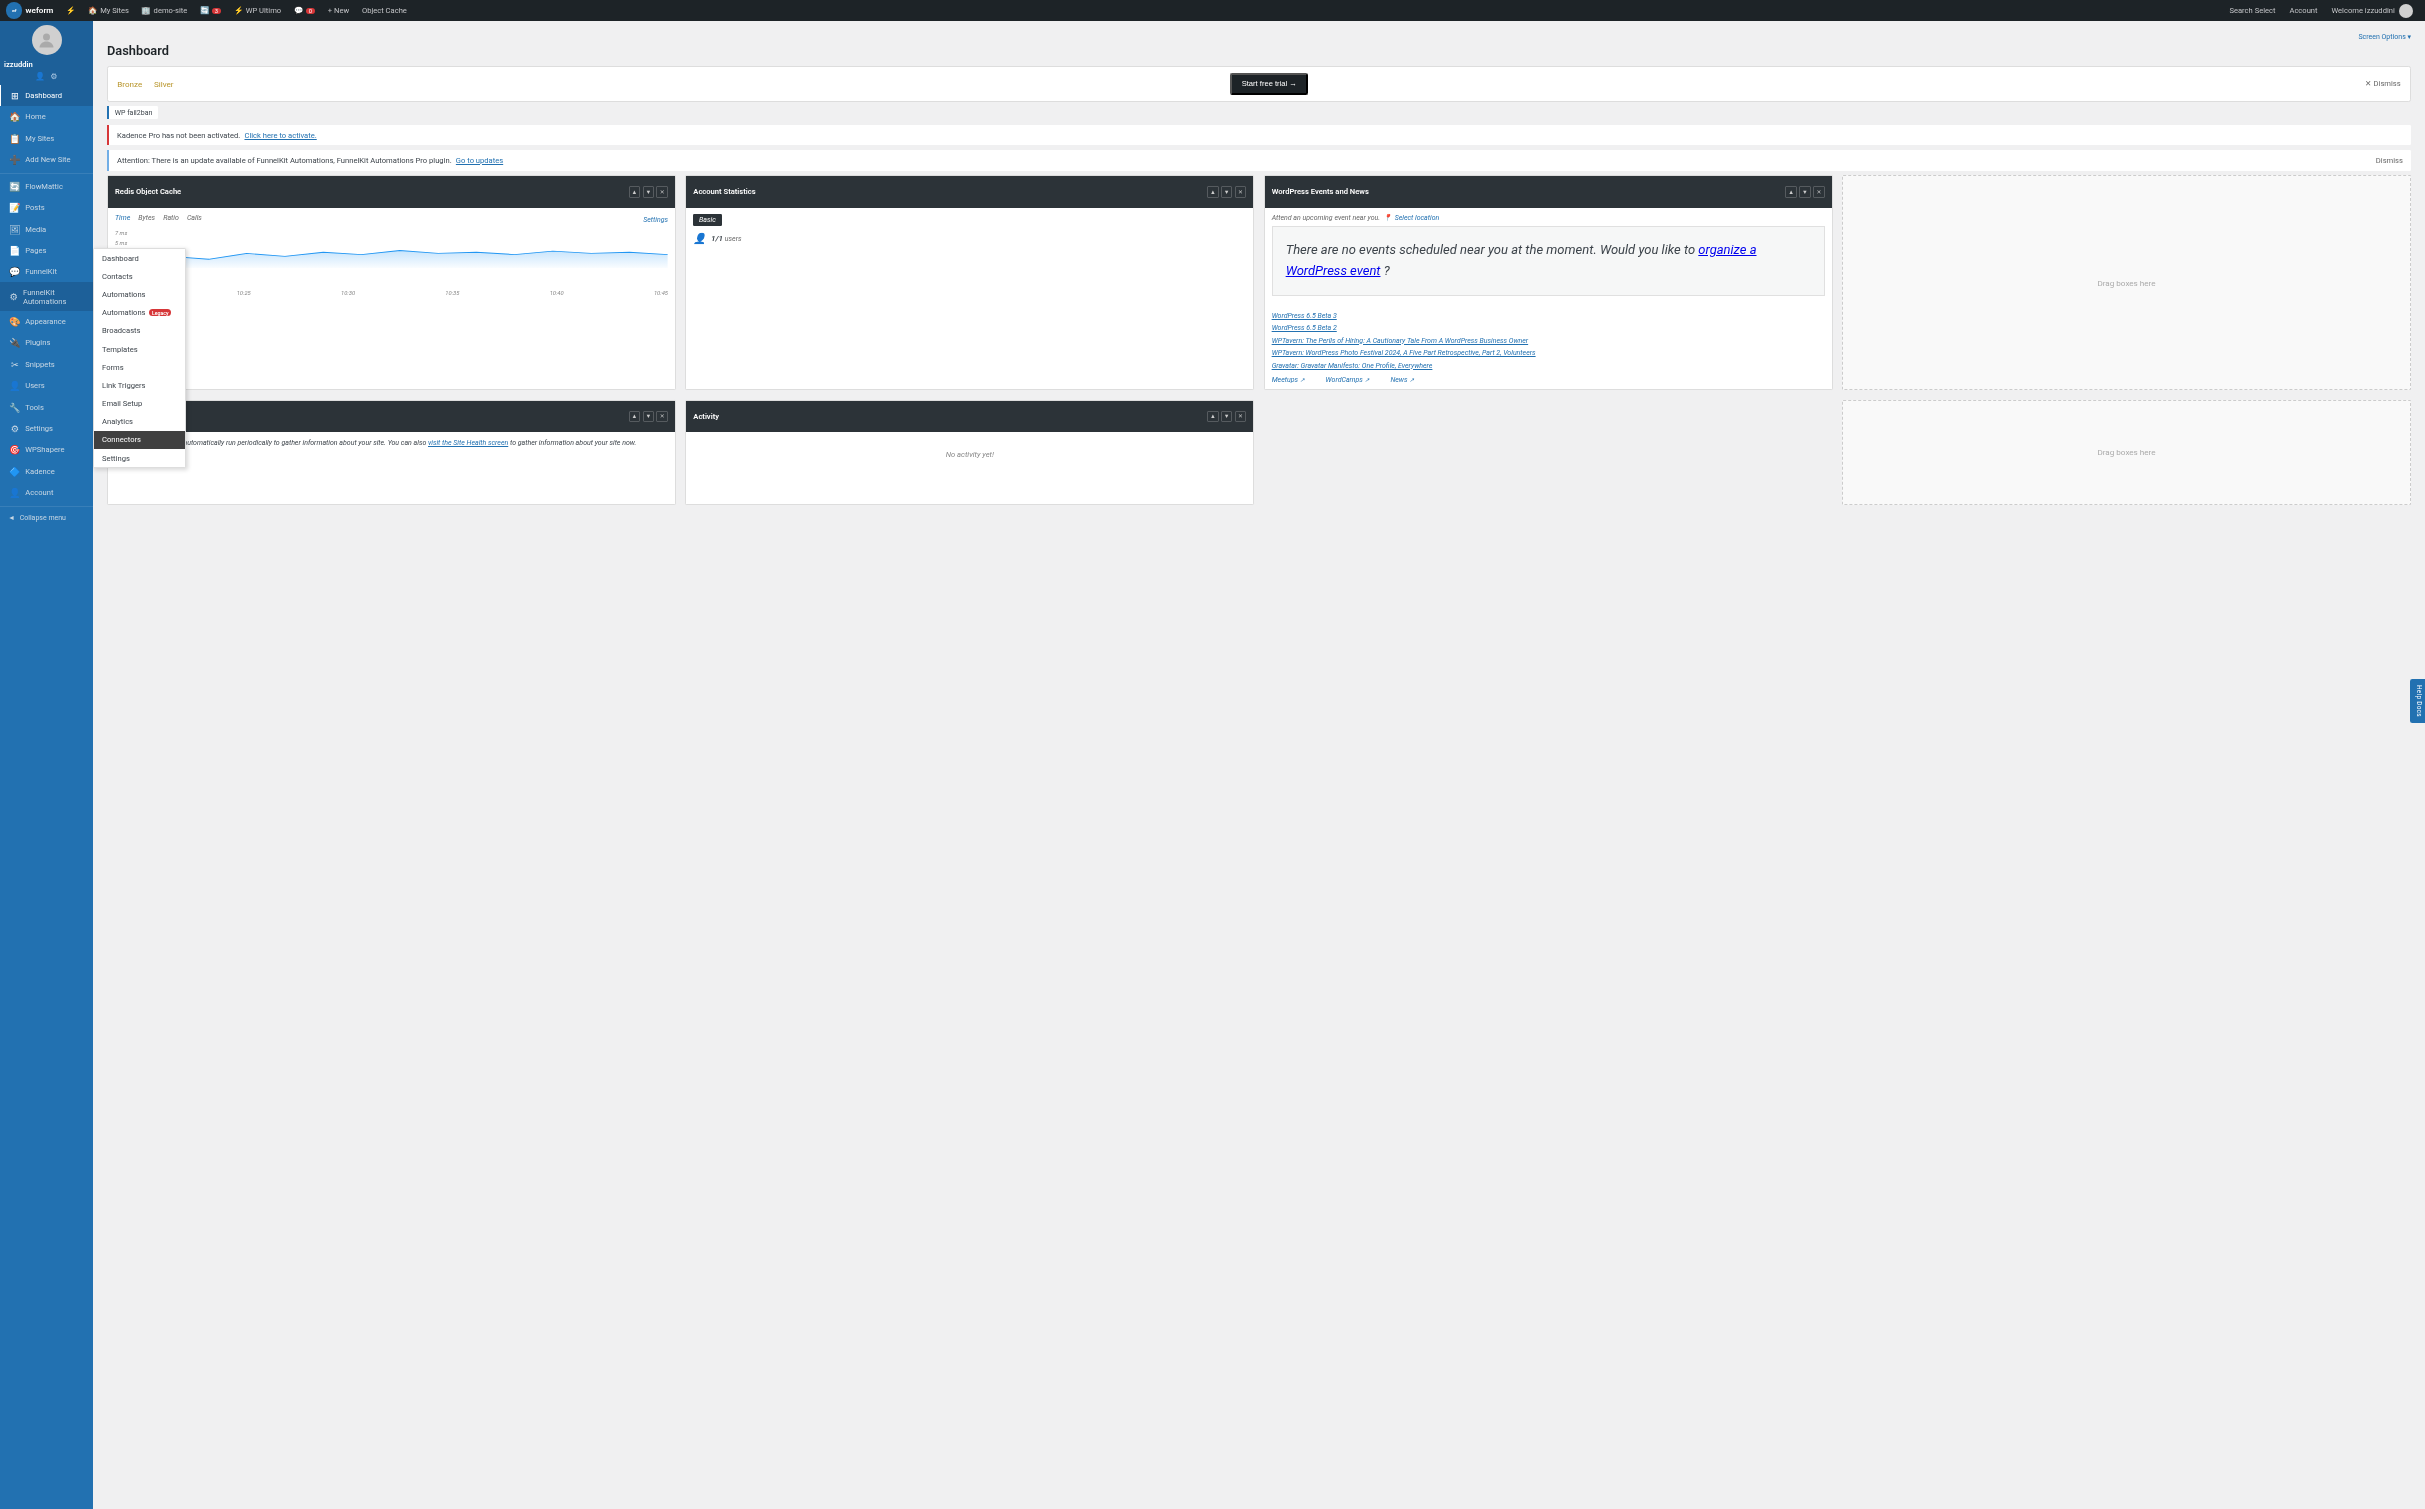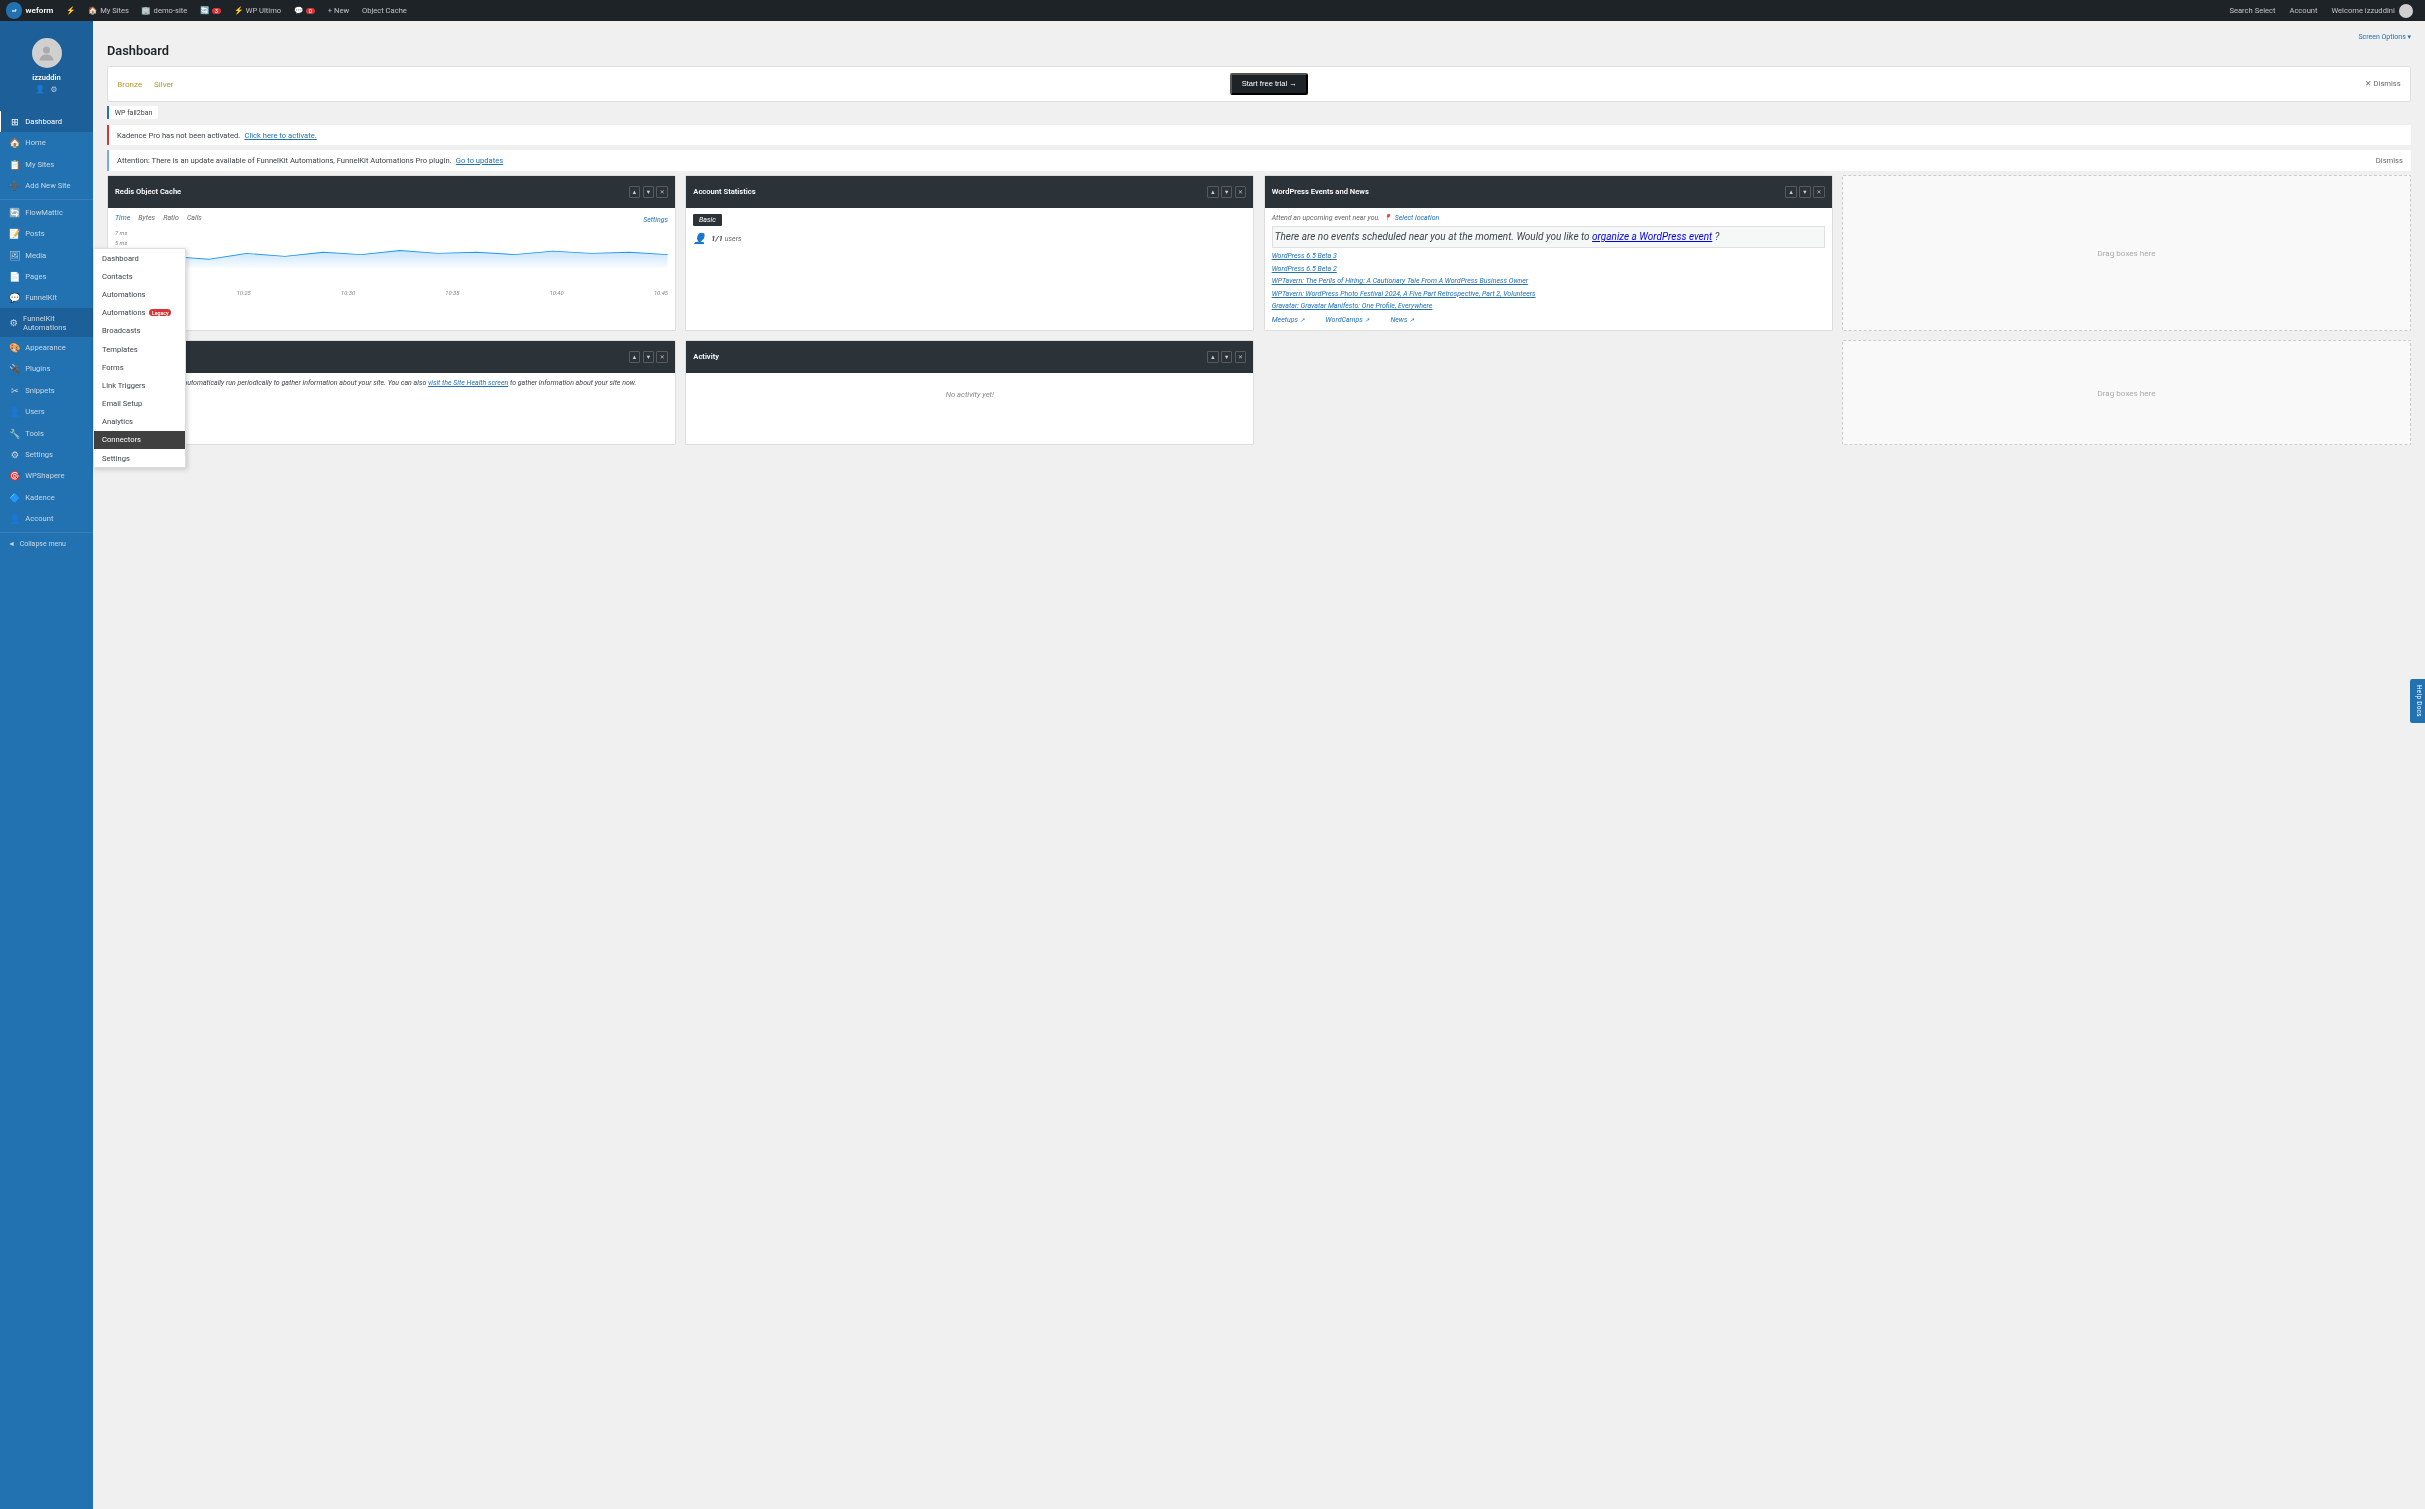--- a/index.html
+++ b/index.html
@@ -42,21 +42,21 @@
 
     
     .layout { display: flex; margin-top: 21px; min-height: calc(100vh - 21px); }
 
     
     #adminmenu {
       width: 93px; background: #2271b1; min-height: 100%;
       flex-shrink: 0;
     }
     .user-panel {
-      background: #1d6099; padding: 17px; text-align: center;
+      background: #1d6099; padding: 4px; 
     }
     .user-avatar {
       width: 30px; height: 30px; border-radius: 50%; background: #d0d0d0;
       margin: 0 auto 4.6px; display: flex; align-items: center; justify-content: center;
       overflow: hidden;
     }
     .user-avatar svg { width: 21px; height: 21px; fill: #888; }
     .user-name { color: #fff; font-size: 7.6px; font-weight: 600; }
     .user-actions { display: flex; justify-content: center; gap: 4.6px; margin-top: 2.3px; }
     .user-action-icon { color: #a8c5e0; font-size: 8.1px; cursor: pointer; }
@@ -147,21 +147,21 @@
     .chart-tab { color: #666; cursor: pointer; }
     .chart-tab.active { color: #2271b1; }
     .settings-link { color: #2271b1; font-size: 7px; cursor: pointer; margin-left: auto; }
     .chart-area { position: relative; height: 58px; margin-bottom: 2.3px; }
     .chart-labels-y { position: absolute; left: 0; top: 0; bottom: 11.6px; display: flex; flex-direction: column; justify-content: space-between; font-size: 5.8px; color: #888; }
     .chart-main { margin-left: 17.4px; height: 46px; position: relative; }
     .chart-svg { width: 100%; height: 41px; }
     .chart-labels-x { display: flex; justify-content: space-between; font-size: 5.8px; color: #888; margin-left: 17.4px; margin-top: 2.3px; }
     .event-intro { font-size: 7px; color: #666; margin-bottom: 4.6px; display: flex; align-items: center; gap: 3.5px; }
     .location-link { color: #2271b1; cursor: pointer; display: flex; align-items: center; gap: 2.3px; }
-    .no-events-box { background: #f6f7f7; border: 0.6px solid #e0e0e0; padding: 2px; margin-bottom: 3px; font-size: 10px; line-height: 1.6; }
+    .no-events-box { background: #f6f7f7; border: 0.6px solid #e0e0e0; padding: 13px; margin-bottom: 15px; font-size: 13px; line-height: 1.6; }
     .event-links-list { list-style: none; }
     .event-links-list li { margin-bottom: 3.5px; }
     .event-links-list a { color: #2271b1; font-size: 7px; cursor: pointer; }
     .event-footer { display: flex; gap: 21px; margin-top: 5.8px; align-items: center; flex-wrap: wrap; }
     .event-footer-link { color: #2271b1; font-size: 7px; cursor: pointer; display: flex; align-items: center; gap: 1.7px; }
     .ext-icon { font-size: 5.8px; }
 
     
     .drag-box {
       border: 1.2px dashed #ccc; background: #f9f9f9;

